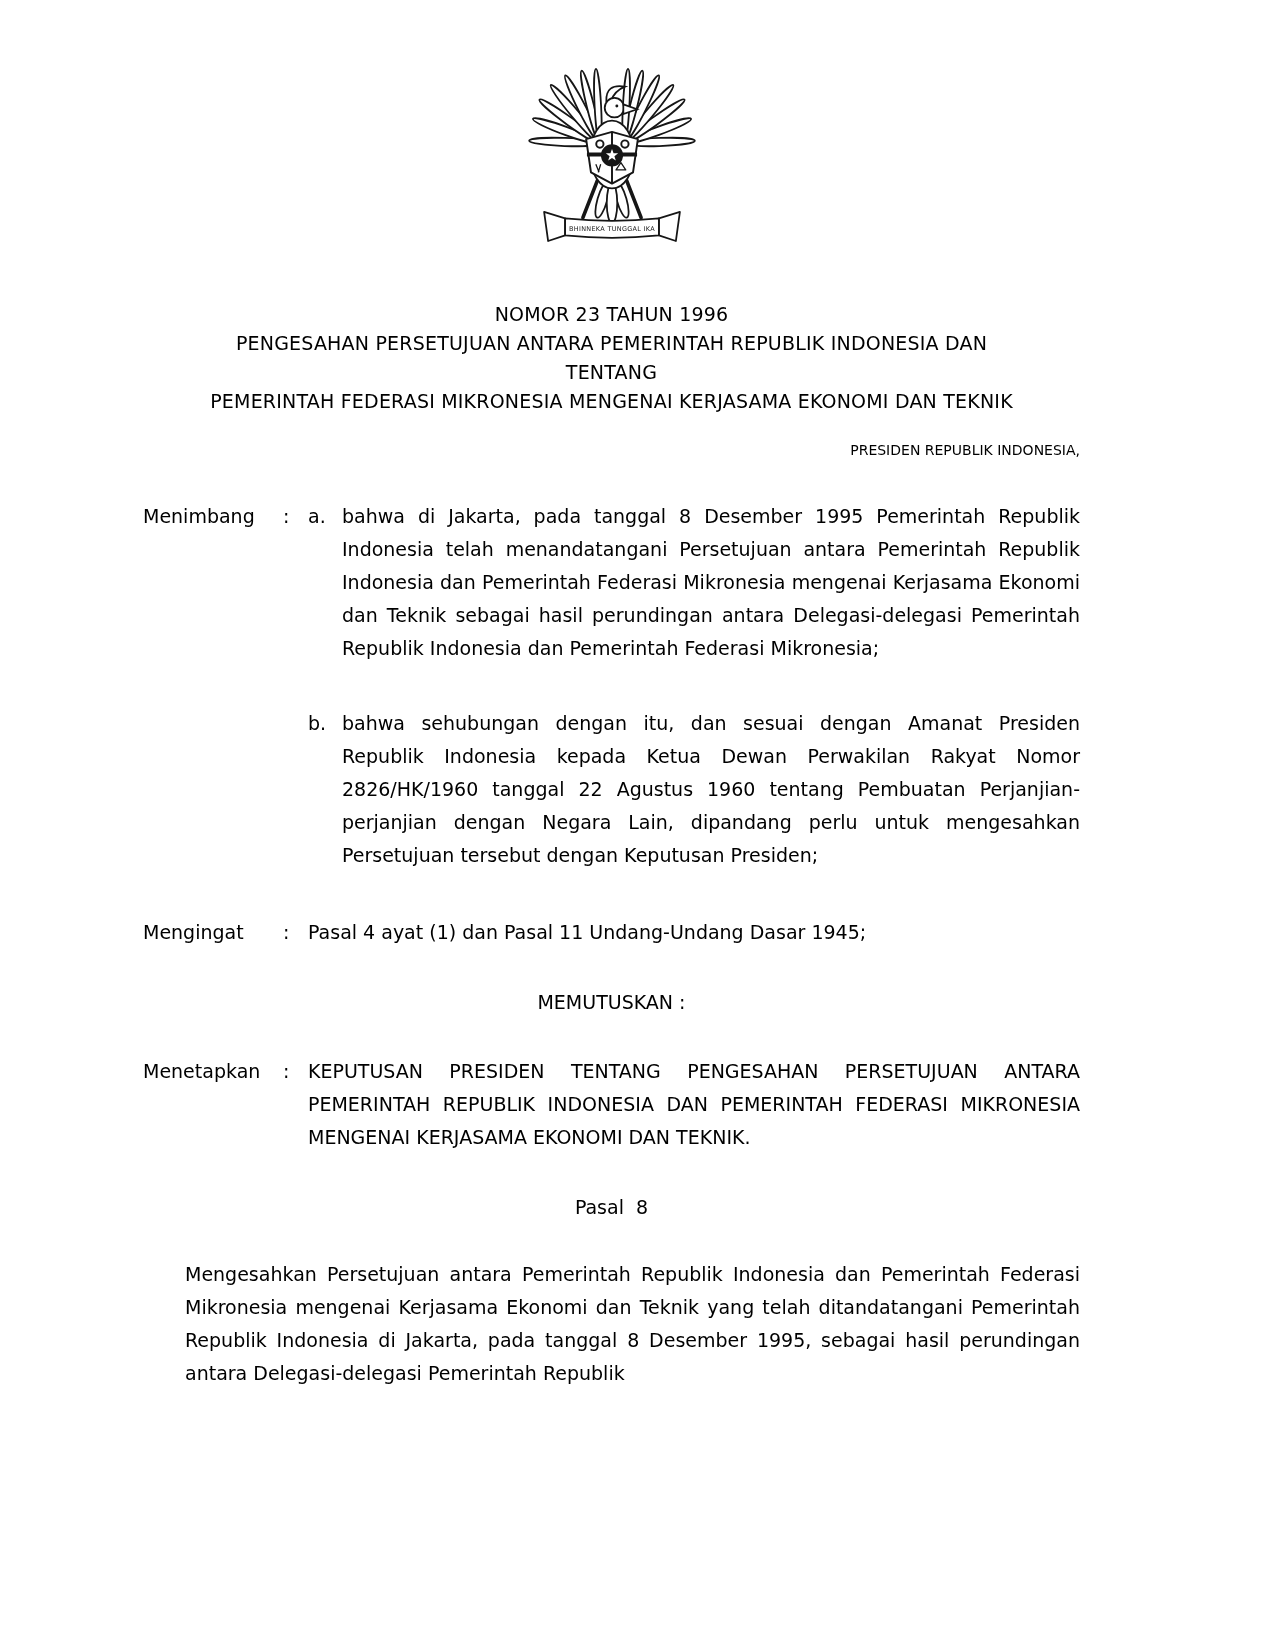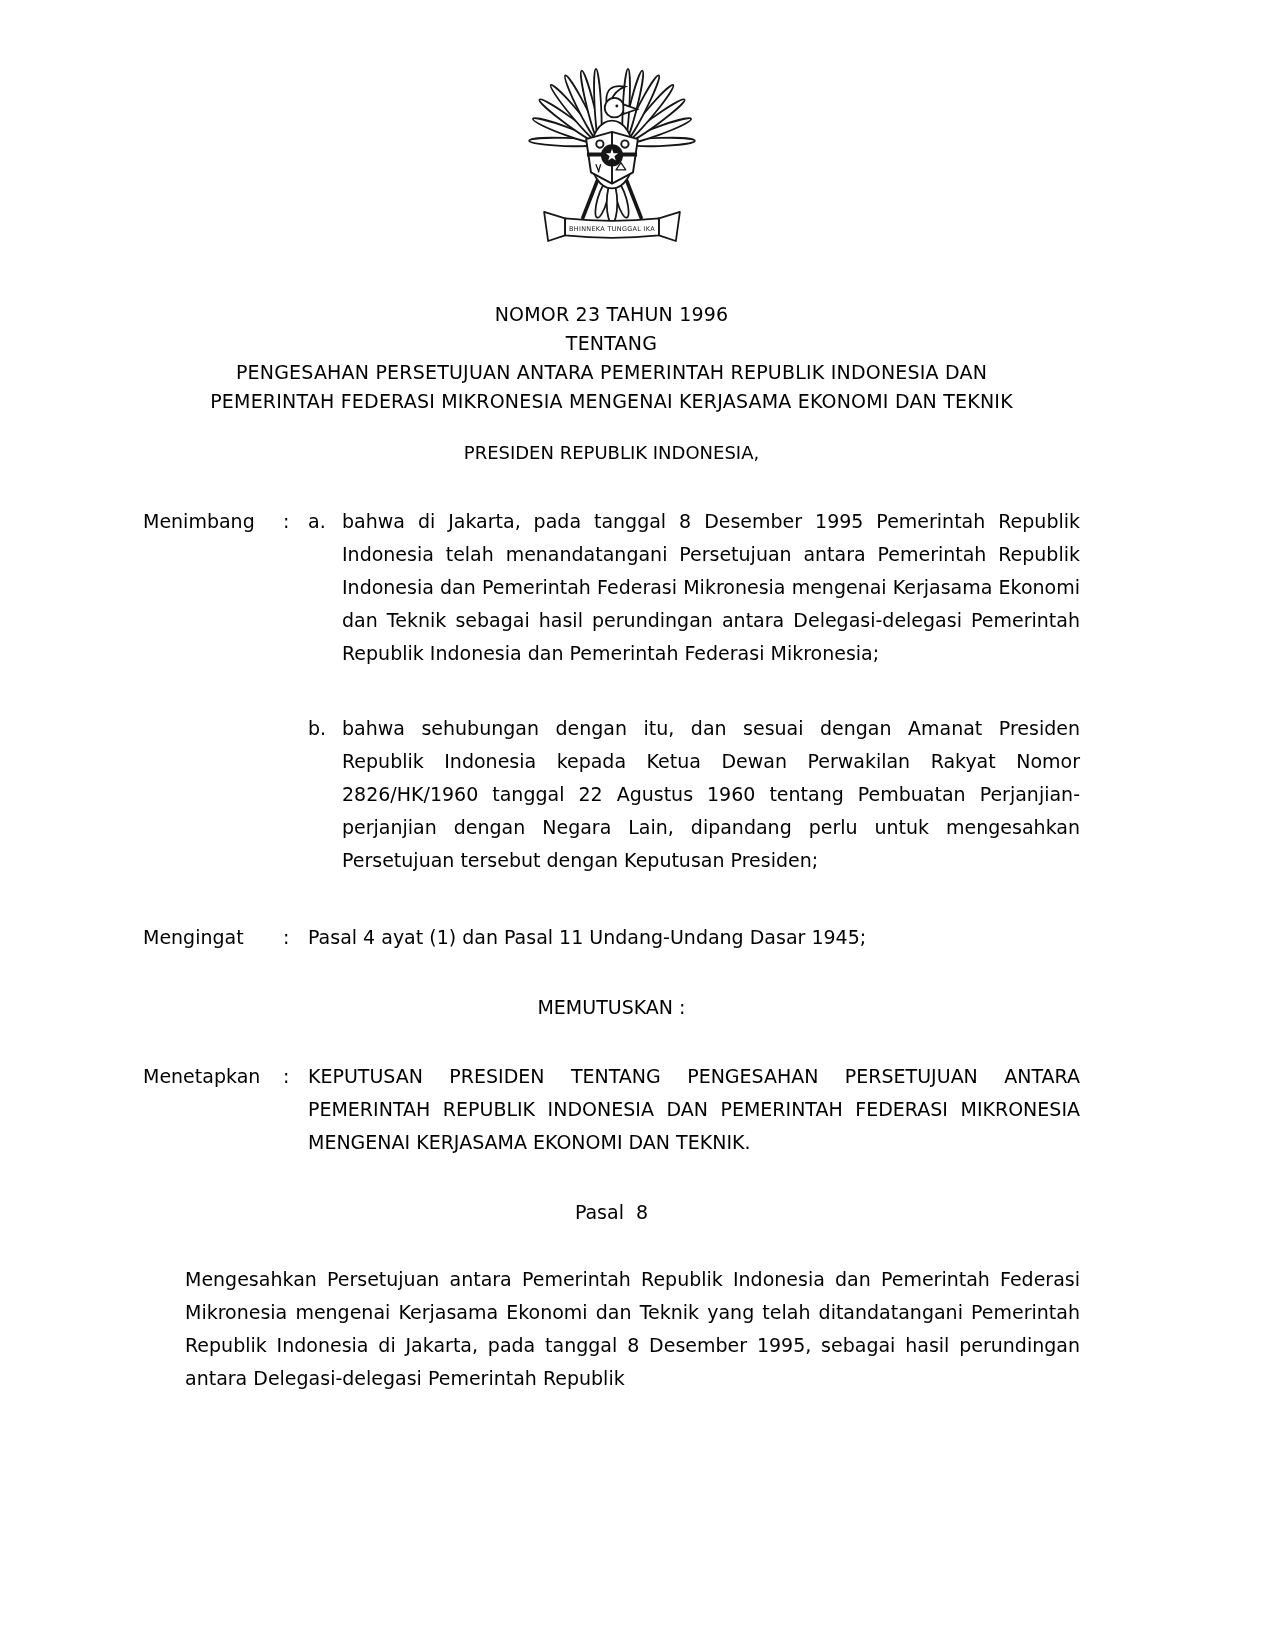--- a/index.html
+++ b/index.html
@@ -3,21 +3,21 @@
 <meta charset="utf-8">
 <style>
   html,body{margin:0;padding:0;background:#ffffff;}
   .page{
     width:1275px;height:1650px;margin:0 auto;background:#ffffff;color:#000;
     font-family:"DejaVu Sans","Liberation Sans",sans-serif;
     padding:64px 195px 0 143px;box-sizing:border-box;overflow:hidden;
   }
   .emblem-wrap{text-align:center;margin-bottom:38px;}
   .title-block{text-align:center;font-size:19px;line-height:29px;letter-spacing:.2px;}
-  .salutation{text-align:center;font-size:18px;margin-top:26px;}
+  .salutation{text-align:right;font-size:14px;margin-top:26px;}
   .clause{display:flex;font-size:19px;line-height:33px;}
   .clause--menimbang{margin-top:42px;}
   .clause--mengingat{margin-top:44px;}
   .clause--menetapkan{margin-top:42px;}
   .clause-label{flex:0 0 140px;}
   .clause-colon{flex:0 0 25px;}
   .clause-body{flex:1;min-width:0;}
   .list-item{display:flex;}
   .list-item + .list-item{margin-top:42px;}
   .list-marker{flex:0 0 34px;}
@@ -80,22 +80,22 @@
         <path d="M52 191 L26 183 L31 219 L52 212 Z"></path>
         <path d="M168 191 L194 183 L189 219 L168 212 Z"></path>
         <path d="M52 191 Q110 197 168 191 L168 212 Q110 218 52 212 Z"></path>
       </g>
       <text x="110" y="207" text-anchor="middle" font-size="8" letter-spacing="0.4" fill="#161616" stroke="none">BHINNEKA TUNGGAL IKA</text>
     </svg>
   </div>
 
   <header class="title-block">
     <div>NOMOR 23 TAHUN 1996</div>
+    <div>PENGESAHAN PERSETUJUAN ANTARA PEMERINTAH REPUBLIK INDONESIA DAN</div>
     <div>TENTANG</div>
-    <div>PENGESAHAN PERSETUJUAN ANTARA PEMERINTAH REPUBLIK INDONESIA DAN</div>
     <div>PEMERINTAH FEDERASI MIKRONESIA MENGENAI KERJASAMA EKONOMI DAN TEKNIK</div>
   </header>
 
   <div class="salutation">PRESIDEN REPUBLIK INDONESIA,</div>
 
   <section class="clause clause--menimbang">
     <div class="clause-label">Menimbang</div>
     <div class="clause-colon">:</div>
     <div class="clause-body">
       <div class="list-item">

